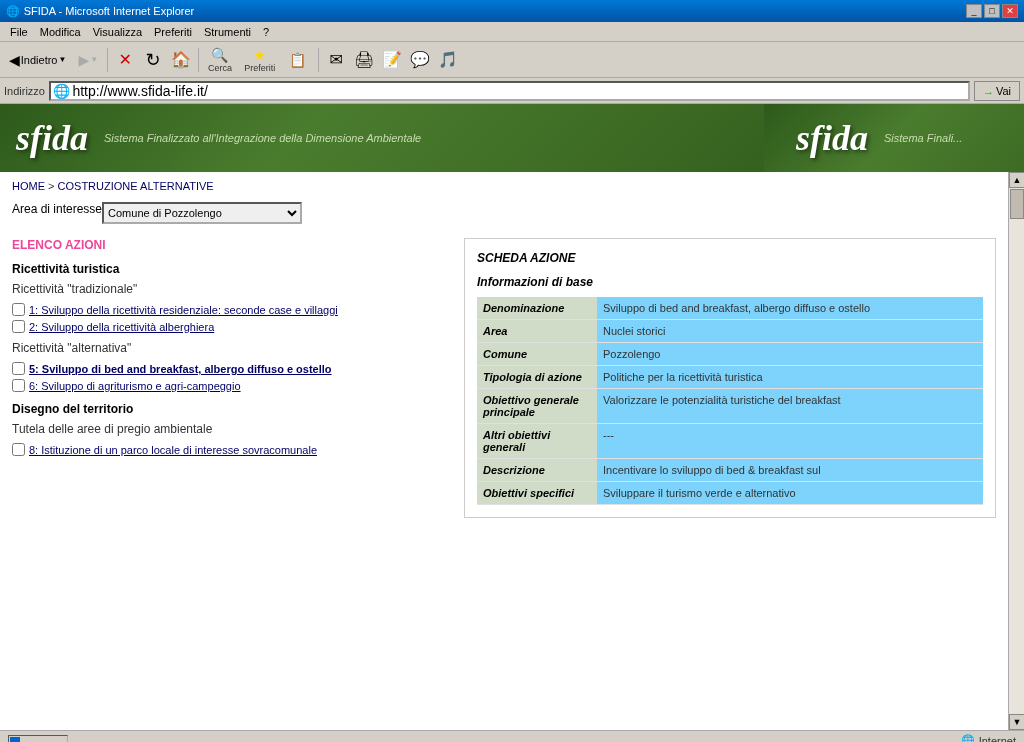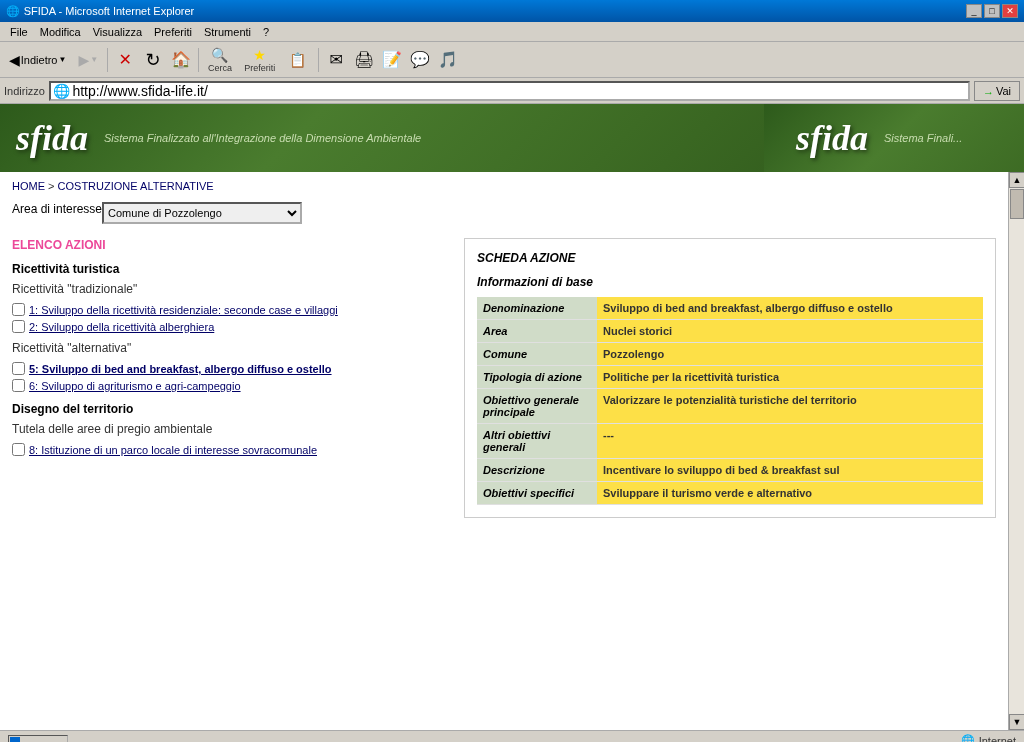--- a/index.html
+++ b/index.html
@@ -253,23 +253,22 @@
     .scheda-table tr { border-bottom: 1px solid #e0e0e0; }
     .scheda-table td { padding: 5px 6px; vertical-align: top; }
     .scheda-table td.label-cell {
       background: #d0dcc8;
       font-style: italic;
       font-weight: bold;
       width: 120px;
       color: #000;
     }
     .scheda-table td.value-cell {
-      background: #fde047;
+      background: #7dd3fc;
       color: #333;
-      font-weight: bold;
     }
 
     .toolbar-icon-btn {
       display: flex; align-items: center; justify-content: center;
       width: 26px; height: 26px;
       cursor: pointer;
       font-size: 18px;
     }
   </style>
 </head>
@@ -441,21 +440,21 @@
           <tr>
             <td class="label-cell">Comune</td>
             <td class="value-cell">Pozzolengo</td>
           </tr>
           <tr>
             <td class="label-cell">Tipologia di azione</td>
             <td class="value-cell">Politiche per la ricettività turistica</td>
           </tr>
           <tr>
             <td class="label-cell">Obiettivo generale principale</td>
-            <td class="value-cell">Valorizzare le potenzialità turistiche del territorio</td>
+            <td class="value-cell">Valorizzare le potenzialità turistiche del breakfast</td>
           </tr>
           <tr>
             <td class="label-cell">Altri obiettivi generali</td>
             <td class="value-cell">---</td>
           </tr>
           <tr>
             <td class="label-cell">Descrizione</td>
             <td class="value-cell">Incentivare lo sviluppo di bed &amp; breakfast sul</td>
           </tr>
           <tr>

